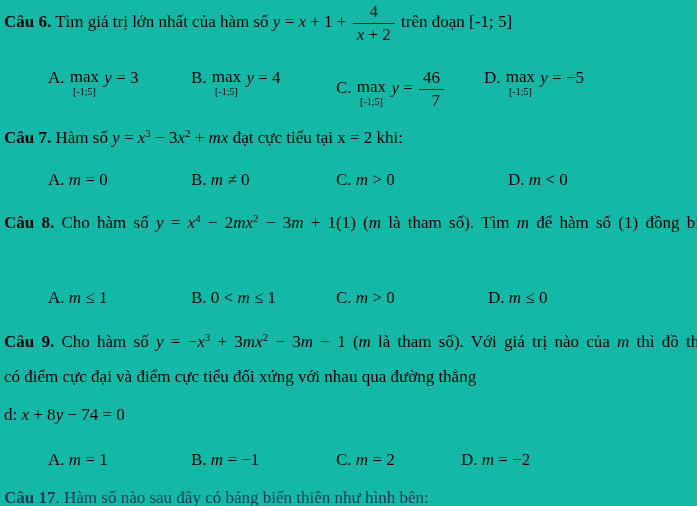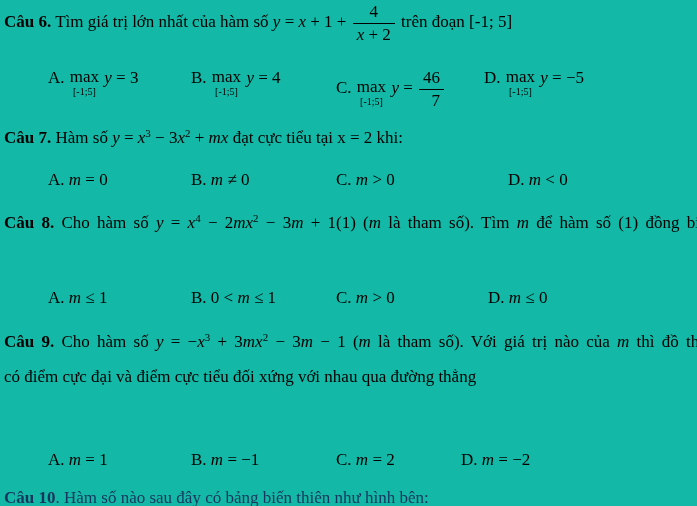--- a/index.html
+++ b/index.html
@@ -70,22 +70,23 @@
   <div class="line t8l1 stretch"><span><span class="run-b">Câu 8.</span><span class="run-t"> Cho hàm số </span><span class="run-i">y</span><span class="run-t"> = </span><span class="run-i">x</span><span class="run-sup">4</span><span class="run-t"> − 2</span><span class="run-i">mx</span><span class="run-sup">2</span><span class="run-t"> − 3</span><span class="run-i">m</span><span class="run-t"> + 1(1) (</span><span class="run-i">m</span><span class="run-t"> là tham số). Tìm </span><span class="run-i">m</span><span class="run-t"> để hàm số (1) đồng biến trên</span></span></div>
   <div class="row r8">
     <span class="ans col-a"><span>A.</span> <span><span class="run-i">m</span><span class="run-t"> ≤ 1</span></span></span>
     <span class="ans col-b"><span>B.</span> <span><span class="run-t">0 &lt; </span><span class="run-i">m</span><span class="run-t"> ≤ 1</span></span></span>
     <span class="ans col-c"><span>C.</span> <span><span class="run-i">m</span><span class="run-t"> &gt; 0</span></span></span>
     <span class="ans col-d8"><span>D.</span> <span><span class="run-i">m</span><span class="run-t"> ≤ 0</span></span></span>
   </div>
 
   <div class="line t9l1 stretch"><span><span class="run-b">Câu 9.</span><span class="run-t"> Cho hàm số </span><span class="run-i">y</span><span class="run-t"> = −</span><span class="run-i">x</span><span class="run-sup">3</span><span class="run-t"> + 3</span><span class="run-i">mx</span><span class="run-sup">2</span><span class="run-t"> − 3</span><span class="run-i">m</span><span class="run-t"> − 1 (</span><span class="run-i">m</span><span class="run-t"> là tham số). Với giá trị nào của </span><span class="run-i">m</span><span class="run-t"> thì đồ thị hàm số</span></span></div>
   <div class="line t9l2"><span><span class="run-t">có điểm cực đại và điểm cực tiểu đối xứng với nhau qua đường thẳng</span></span></div>
+  <div class="line t9l3"><span><span class="run-t">d: </span><span class="run-i">x</span><span class="run-t"> + 8</span><span class="run-i">y</span><span class="run-t"> − 74 = 0</span></span></div>
   <div class="row r9">
     <span class="ans col-a"><span>A.</span> <span><span class="run-i">m</span><span class="run-t"> = 1</span></span></span>
     <span class="ans col-b"><span>B.</span> <span><span class="run-i">m</span><span class="run-t"> = −1</span></span></span>
     <span class="ans col-c"><span>C.</span> <span><span class="run-i">m</span><span class="run-t"> = 2</span></span></span>
     <span class="ans col-d9"><span>D.</span> <span><span class="run-i">m</span><span class="run-t"> = −2</span></span></span>
   </div>
 
-  <div class="line t10 q10-line"><span><span class="run-b">Câu 10</span><span class="run-t">. Hàm số nào sau đây có bảng biến thiên như hình bên:</span></span></div>
+  <div class="line t10 q10-line"><span><span class="run-b">Câu 17</span><span class="run-t">. Hàm số nào sau đây có bảng biến thiên như hình bên:</span></span></div>
 
 </div>
 
 </body></html>

